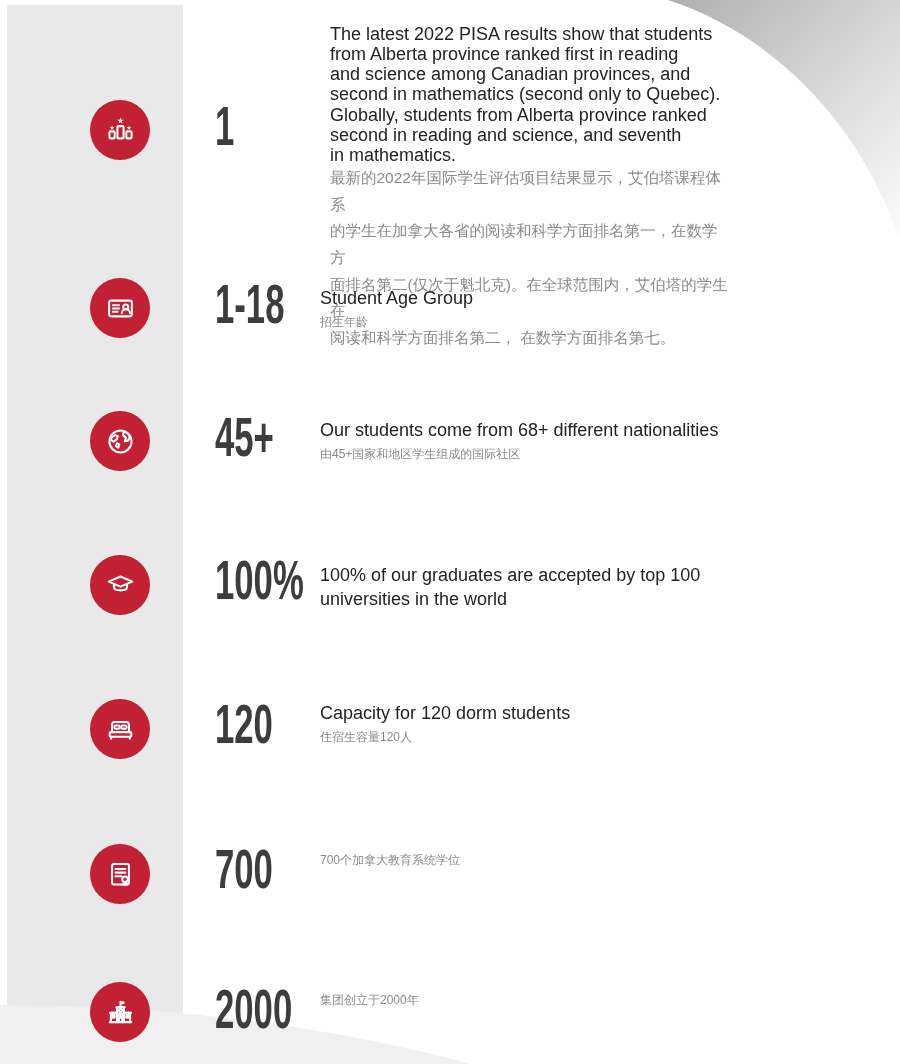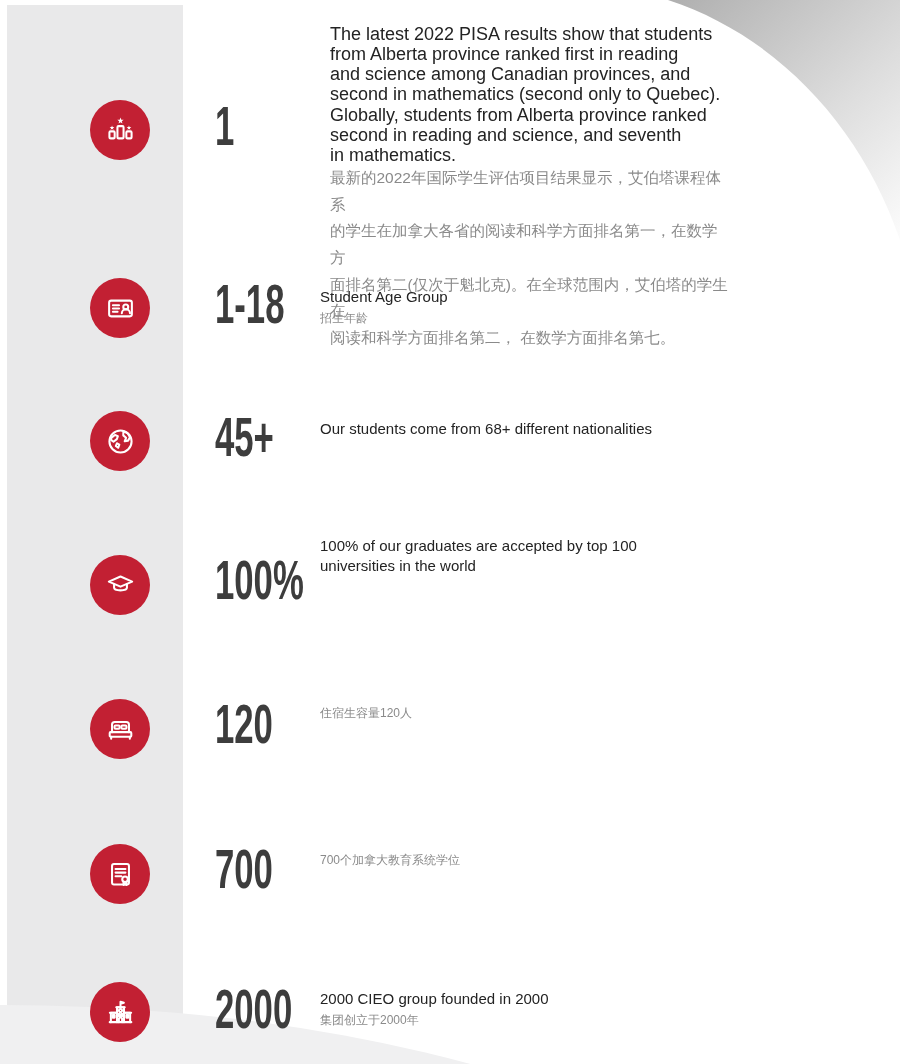--- a/index.html
+++ b/index.html
@@ -25,32 +25,32 @@
     z-index:3;
   }
   .badge svg{width:35px;height:35px;display:block;}
   .num{
     position:absolute;left:215px;z-index:3;
     font-size:56px;line-height:1;font-weight:700;color:#3d3d3d;
     transform:scaleX(0.62);transform-origin:left top;white-space:nowrap;
   }
   .texts{position:absolute;left:320px;width:402px;z-index:3;}
   .en{
-    font-size:15px;line-height:1.32;color:#232323;white-space:pre-line;
+    font-size:18px;line-height:1.32;color:#232323;white-space:pre-line;
   }
   .zh{
     font-size:12px;line-height:1.6;color:#8a8a8a;margin-top:2px;white-space:pre-line;
   }
   .texts.lead{left:330px;width:400px;}
   .lead .en{font-size:18px;line-height:1.12;}
   .lead .zh{font-size:15.5px;line-height:1.72;margin-top:0;}
   
   .b1{top:100px}.b2{top:278px}.b3{top:411px}.b4{top:555px}.b5{top:699px}.b6{top:844px}.b7{top:982px}
   .n1{top:98px}.n2{top:276px}.n3{top:409px}.n4{top:552px}.n5{top:696px}.n6{top:841px}.n7{top:981px}
-  .t1{top:24px}.t2{top:287px}.t3{top:419px}.t4{top:536px}.t5{top:702px}.t6{top:849px}.t7{top:989px}
+  .t1{top:24px}.t2{top:287px}.t3{top:419px}.t4{top:564px}.t5{top:702px}.t6{top:849px}.t7{top:989px}
   .ic{stroke:#fff;fill:none;stroke-width:1.4;stroke-linecap:round;stroke-linejoin:round;}
   .icf{fill:#fff;stroke:none;}
 </style>
 </head>
 <body>
 
 <div class="left-rail"></div>
 <svg class="top-curve" width="250" height="300" viewBox="650 0 250 300">
   <defs>
     <linearGradient id="gcurve" gradientUnits="userSpaceOnUse" x1="668" y1="0" x2="900" y2="260">
@@ -106,20 +106,21 @@
   <svg viewBox="0 0 24 24">
     <circle class="ic" cx="12" cy="12" r="7.6"></circle>
     <path class="ic" d="M5.6,9.6 l2.6,-2.1 2,0.9 -0.7,2 -2.3,1.8 -1.5,-1.1 z"></path>
     <path class="ic" d="M9.6,13.2 l1.6,1 -0.8,2.1 -1.6,-1.3 z"></path>
     <path class="ic" d="M14,4.9 l2.9,1.5 1.6,2.7 -1.3,2.3 -2.3,0.4 0.9,-2.3 -1.9,-1.7 z"></path>
   </svg>
 </div>
 <div class="num n3"><span>45+</span></div>
 <div class="texts t3">
   <div class="en">Our students come from 68+ different nationalities</div>
+  <div class="zh">由45+国家和地区学生组成的国际社区</div>
 </div>
 
 <div class="badge b4">
   <svg viewBox="0 0 24 24">
     <path class="ic" d="M12,5.8 L20,9.3 L12,12.8 L4,9.3 Z"></path>
     <path class="ic" d="M7.6,10.9 v2.7 c0,0.95 1.9,1.75 4.4,1.75 s4.4,-0.8 4.4,-1.75 v-2.7"></path>
   </svg>
 </div>
 <div class="num n4"><span>100%</span></div>
 <div class="texts t4">
@@ -131,20 +132,21 @@
   <svg viewBox="0 0 24 24">
     <path class="ic" d="M6.2,13.8 V8.6 c0,-1 0.8,-1.8 1.8,-1.8 h8 c1,0 1.8,0.8 1.8,1.8 v5.2"></path>
     <rect class="ic" x="7.9" y="9.2" width="3.5" height="2.3" rx="0.7"></rect>
     <rect class="ic" x="12.6" y="9.2" width="3.5" height="2.3" rx="0.7"></rect>
     <rect class="ic" x="4.6" y="13.8" width="14.8" height="3.1" rx="0.6"></rect>
     <path class="ic" d="M5.6,16.9 v1.5 M18.4,16.9 v1.5"></path>
   </svg>
 </div>
 <div class="num n5"><span>120</span></div>
 <div class="texts t5">
+  <div class="en">Capacity for 120 dorm students</div>
   <div class="zh">住宿生容量120人</div>
 </div>
 
 <div class="badge b6">
   <svg viewBox="0 0 24 24">
     <rect class="ic" x="6.2" y="4.8" width="11.6" height="14" rx="1.3"></rect>
     <path class="ic" d="M8.6,8.2 h6.8 M8.6,10.7 h6.8 M8.6,13.2 h4.0"></path>
     <circle class="ic" cx="15.1" cy="15.2" r="1.9"></circle>
     <path class="ic" d="M14.1,16.9 v2.3 l1,-0.8 1,0.8 v-2.3"></path>
   </svg>
@@ -163,15 +165,14 @@
     <path class="ic" d="M9.1,8.4 h5.8"></path>
     <path class="ic" d="M12,8.4 V4.6 M12,4.6 l2.3,0.75 -2.3,0.75"></path>
     <circle class="ic" cx="12" cy="10.6" r="1.05"></circle>
     <path class="ic" d="M10.9,18.6 v-2.1 a1.1,1.1 0 0 1 2.2,0 v2.1"></path>
     <path class="ic" d="M6.6,13.7 h1.4 v1.8 h-1.4 z M16,13.7 h1.4 v1.8 h-1.4 z"></path>
     <path class="ic" d="M10.6,13.1 h0.9 v1.3 h-0.9 z M12.5,13.1 h0.9 v1.3 h-0.9 z"></path>
   </svg>
 </div>
 <div class="num n7"><span>2000</span></div>
 <div class="texts t7">
-  <div class="en">2000 CIEO group founded in 2000</div>
   <div class="zh">集团创立于2000年</div>
 </div>
 
 </body></html>

